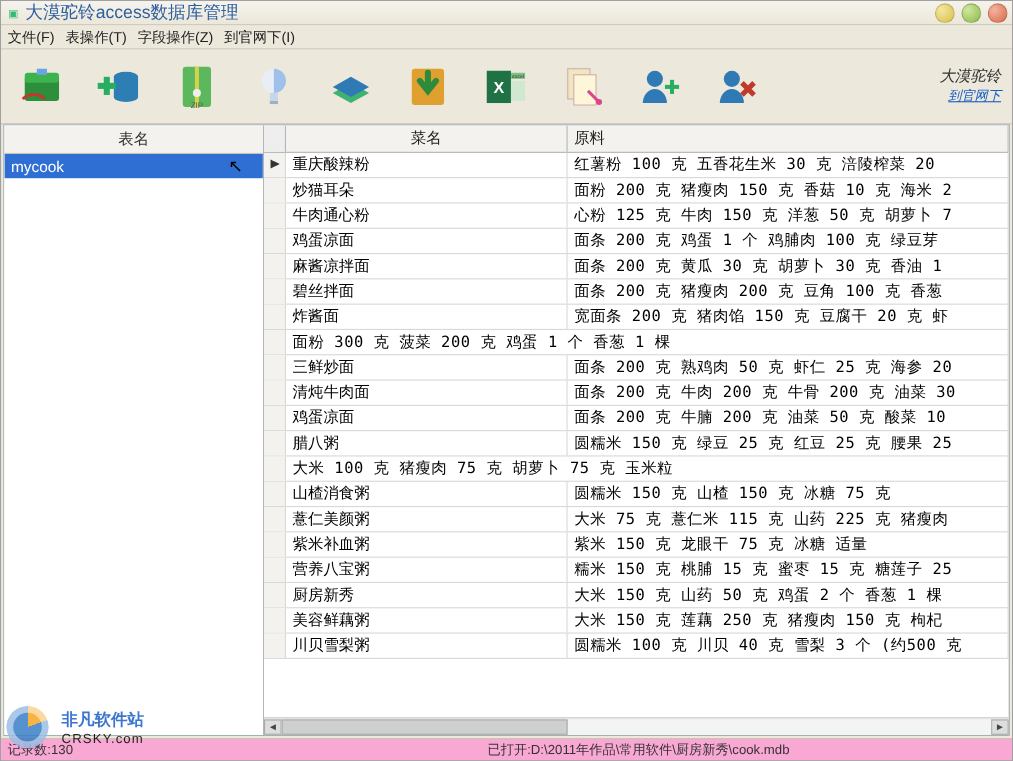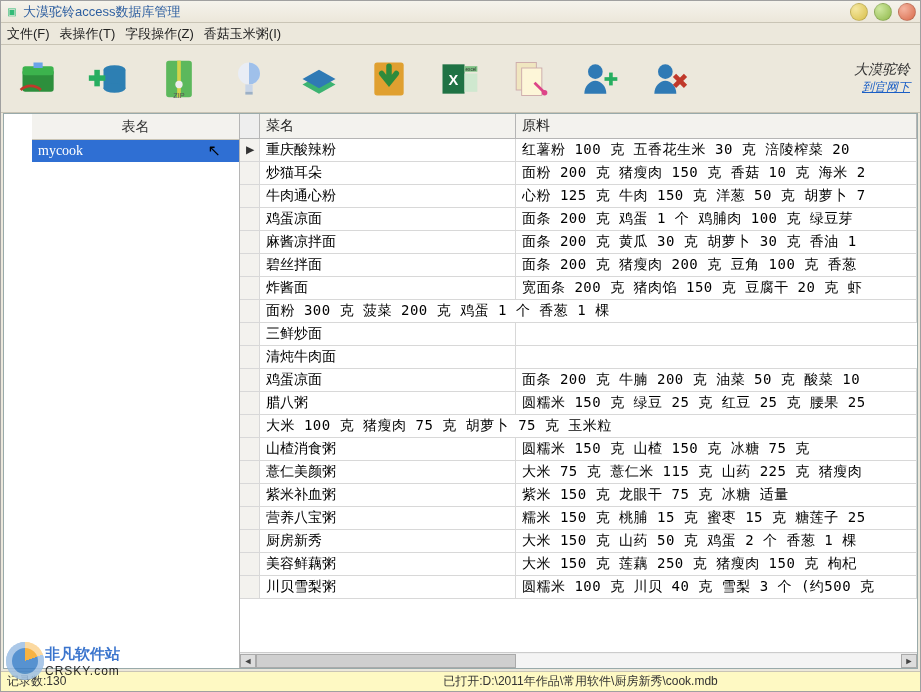--- a/index.html
+++ b/index.html
@@ -26,21 +26,21 @@
   display: flex;
   align-items: center;
   padding: 0 4px;
   border-bottom: 1px solid #c9c4b5;
 }
 .titlebar .title-icon {
   width: 14px; height: 14px; margin-right: 4px;
   display:inline-flex;align-items:center;justify-content:center;
   color:#3b7; font-size:10px;
 }
-.titlebar .title-text { color:#2e5fa0; font-size:13px; flex:0 0 auto; }
+.titlebar .title-text { color:#2e5fa0; font-size:16px; flex:0 0 auto; }
 .titlebar .spacer { flex:1; }
 .winbtn { width:18px;height:18px;border-radius:50%;margin-left:6px;display:inline-block;border:1px solid rgba(0,0,0,.15); }
 .winbtn.min{background:radial-gradient(circle at 30% 30%,#f5e7a0,#d8bf4a);}
 .winbtn.max{background:radial-gradient(circle at 30% 30%,#cfe8a0,#8fb84a);}
 .winbtn.close{background:radial-gradient(circle at 30% 30%,#f5b4a0,#d86a4a);}
 .menubar {
   height: 22px;
   display:flex; align-items:center;
   padding: 0 6px;
   gap: 10px;
@@ -67,67 +67,67 @@
 }
 .toolbar-right .brand{color:#333;}
 .toolbar-right .link{color:#1a5ec5;text-decoration:underline;cursor:pointer;font-size:12px;}
 .content{
   flex:1; display:flex; min-height:0;
   background:#fff;
   border:1px solid #9aa; margin:0 2px 2px 2px;
 }
 .left-pane{
   width:236px; border-right:1px solid #b5b5b5;
-  display:flex;flex-direction:column;padding-left:28px;
+  display:flex;flex-direction:column;
 }
 .left-header{
   height:26px;background:#f3f2ee;border-bottom:1px solid #c9c4b5;
   display:flex;align-items:center;justify-content:center;
   font-size:14px;color:#333;
 }
 .table-list{flex:1;overflow:auto;background:#fff;}
 .table-item{
-  padding:3px 6px;font-family:Liberation Serif, serif;font-size:14px;
+  padding:3px 6px;font-family:Liberation Sans, sans-serif;font-size:14px;
   cursor:default;position:relative;
 }
 .table-item.selected{background:#2f6fd3;color:#fff;}
 .cursor-arrow{
   position:absolute; right:18px; top:1px; font-size:16px; color:#000;
   pointer-events:none;
 }
 .right-pane{flex:1;display:flex;flex-direction:column;min-width:0;}
 .grid{
   flex:1; overflow:auto; position:relative;
   font-family:"SimSun","Microsoft YaHei",monospace;
 }
 .grid-header{
   display:flex;position:sticky;top:0;background:#f3f2ee;z-index:2;
   border-bottom:1px solid #b5b5b5;
 }
 .grid-header .gh{
   border-right:1px solid #b5b5b5;padding:3px 6px;font-size:14px;color:#222;
 }
 .gh.sel{width:20px;flex:0 0 20px;background:#eee;}
-.gh.c1{width:256px;flex:0 0 256px;}
+.gh.c1{width:256px;flex:0 0 256px;text-align:center;}
 .gh.c2{flex:1;min-width:400px;}
 .grid-body{}
 .grow{display:flex;border-bottom:1px solid #d8d8d8;font-size:14px;}
 .gcell{border-right:1px solid #d8d8d8;padding:2px 6px;white-space:nowrap;overflow:hidden;}
 .gcell.sel{width:20px;flex:0 0 20px;background:#f3f2ee;text-align:center;color:#333;}
 .gcell.c1{width:256px;flex:0 0 256px;}
 .gcell.c2{flex:1;min-width:400px;letter-spacing:0.5px;}
 .statusbar{
-  height:20px;background:#fef9c3;border-top:1px solid #c9c4b5;
+  height:20px;background:#f9a8d4;border-top:1px solid #c9c4b5;
   display:flex;align-items:center;font-size:12px;color:#333;padding:0 6px;
 }
 .statusbar .left{flex:0 0 240px;}
 .statusbar .center{flex:1;text-align:center;}
 .watermark{
   position:absolute;left:6px;bottom:12px;opacity:.85;pointer-events:none;
-  display:flex;align-items:center;gap:1px;font-size:14px;
+  display:flex;align-items:center;gap:12px;font-size:14px;
 }
 .watermark .logo{
   width:38px;height:38px;border-radius:50%;
   background:conic-gradient(#f6a623 0 70deg,#3a7fc8 70deg 360deg);
   box-shadow:inset 0 0 0 6px rgba(255,255,255,.5);
 }
 .watermark .wm-text .cn{color:#1a5ec5;font-weight:bold;font-size:15px;}
 .watermark .wm-text .en{color:#000000;font-size:12px;letter-spacing:1px;}
 .hscroll{
   height:16px;background:#eee;border-top:1px solid #ccc;display:flex;align-items:center;
@@ -146,21 +146,21 @@
     <span class="spacer"></span>
     <span class="winbtn min"></span>
     <span class="winbtn max"></span>
     <span class="winbtn close"></span>
   </div>
 
   <div class="menubar">
     <span>文件(F)</span>
     <span>表操作(T)</span>
     <span>字段操作(Z)</span>
-    <span>香菇玉米粥(I)</span>
+    <span>到官网下(I)</span>
   </div>
 
   <div class="toolbar">
     <div class="tbtn">
       <svg viewBox="0 0 48 48">
           <rect x="6" y="14" width="34" height="24" rx="3" fill="#2d8f3c"></rect>
           <rect x="6" y="10" width="34" height="10" rx="3" fill="#3cb34d"></rect>
           <path d="M4 36c6-6 16-6 22 0" stroke="#c0392b" stroke-width="3" fill="none"></path>
           <rect x="18" y="6" width="10" height="6" fill="#6aa3e8"></rect>
         </svg>
@@ -290,24 +290,26 @@
               <div class="gcell c1">炸酱面</div>
               <div class="gcell c2">宽面条 200 克 猪肉馅 150 克 豆腐干 20 克 虾</div>
             </div>
             <div class="grow">
               <div class="gcell sel"></div>
               <div class="gcell c2">面粉 300 克 菠菜 200 克 鸡蛋 1 个 香葱 1 棵</div>
             </div>
             <div class="grow">
               <div class="gcell sel"></div>
               <div class="gcell c1">三鲜炒面</div>
+              <div class="gcell c2">面条 200 克 熟鸡肉 50 克 虾仁 25 克 海参 20</div>
             </div>
             <div class="grow">
               <div class="gcell sel"></div>
               <div class="gcell c1">清炖牛肉面</div>
+              <div class="gcell c2">面条 200 克 牛肉  200 克 牛骨 200 克 油菜 30</div>
             </div>
             <div class="grow">
               <div class="gcell sel"></div>
               <div class="gcell c1">鸡蛋凉面</div>
               <div class="gcell c2">面条 200 克 牛腩 200 克 油菜 50 克 酸菜 10</div>
             </div>
             <div class="grow">
               <div class="gcell sel"></div>
               <div class="gcell c1">腊八粥</div>
               <div class="gcell c2">圆糯米 150 克 绿豆 25 克 红豆 25 克 腰果 25</div>

